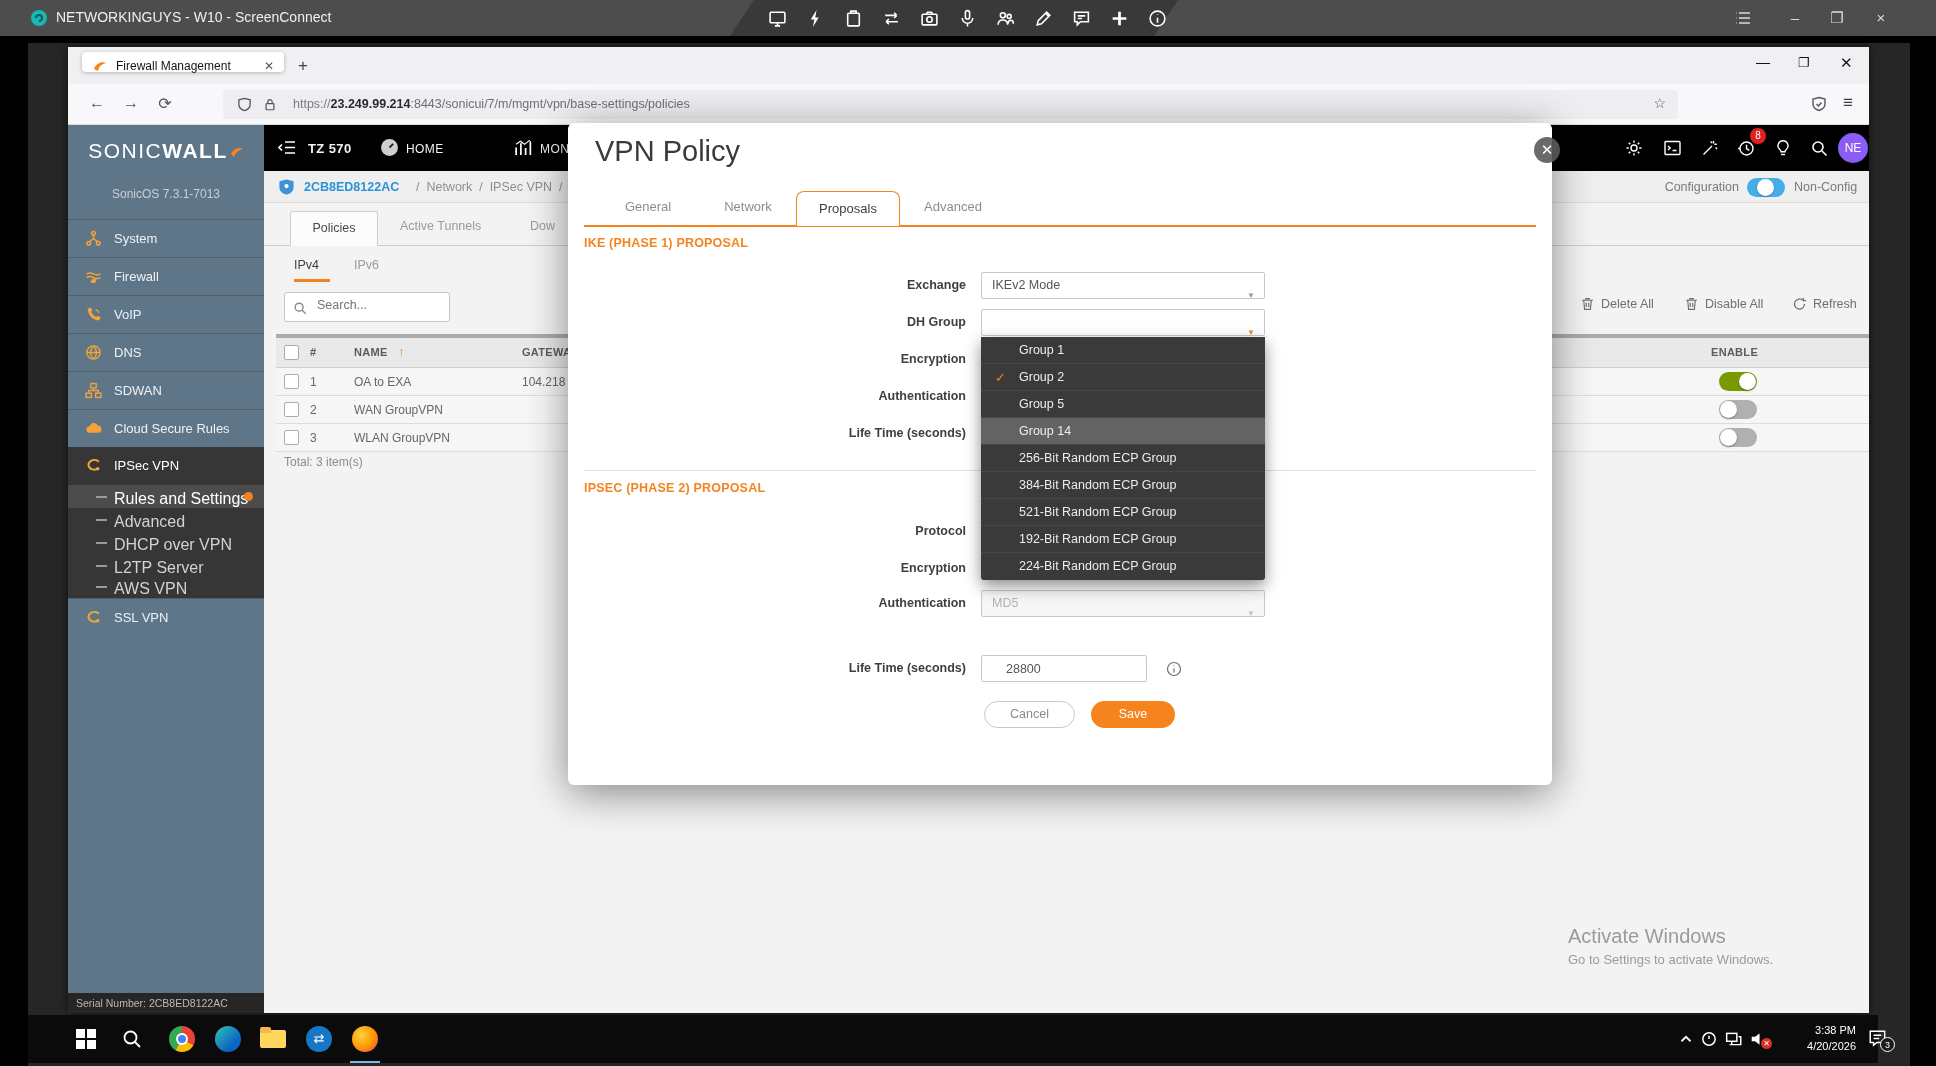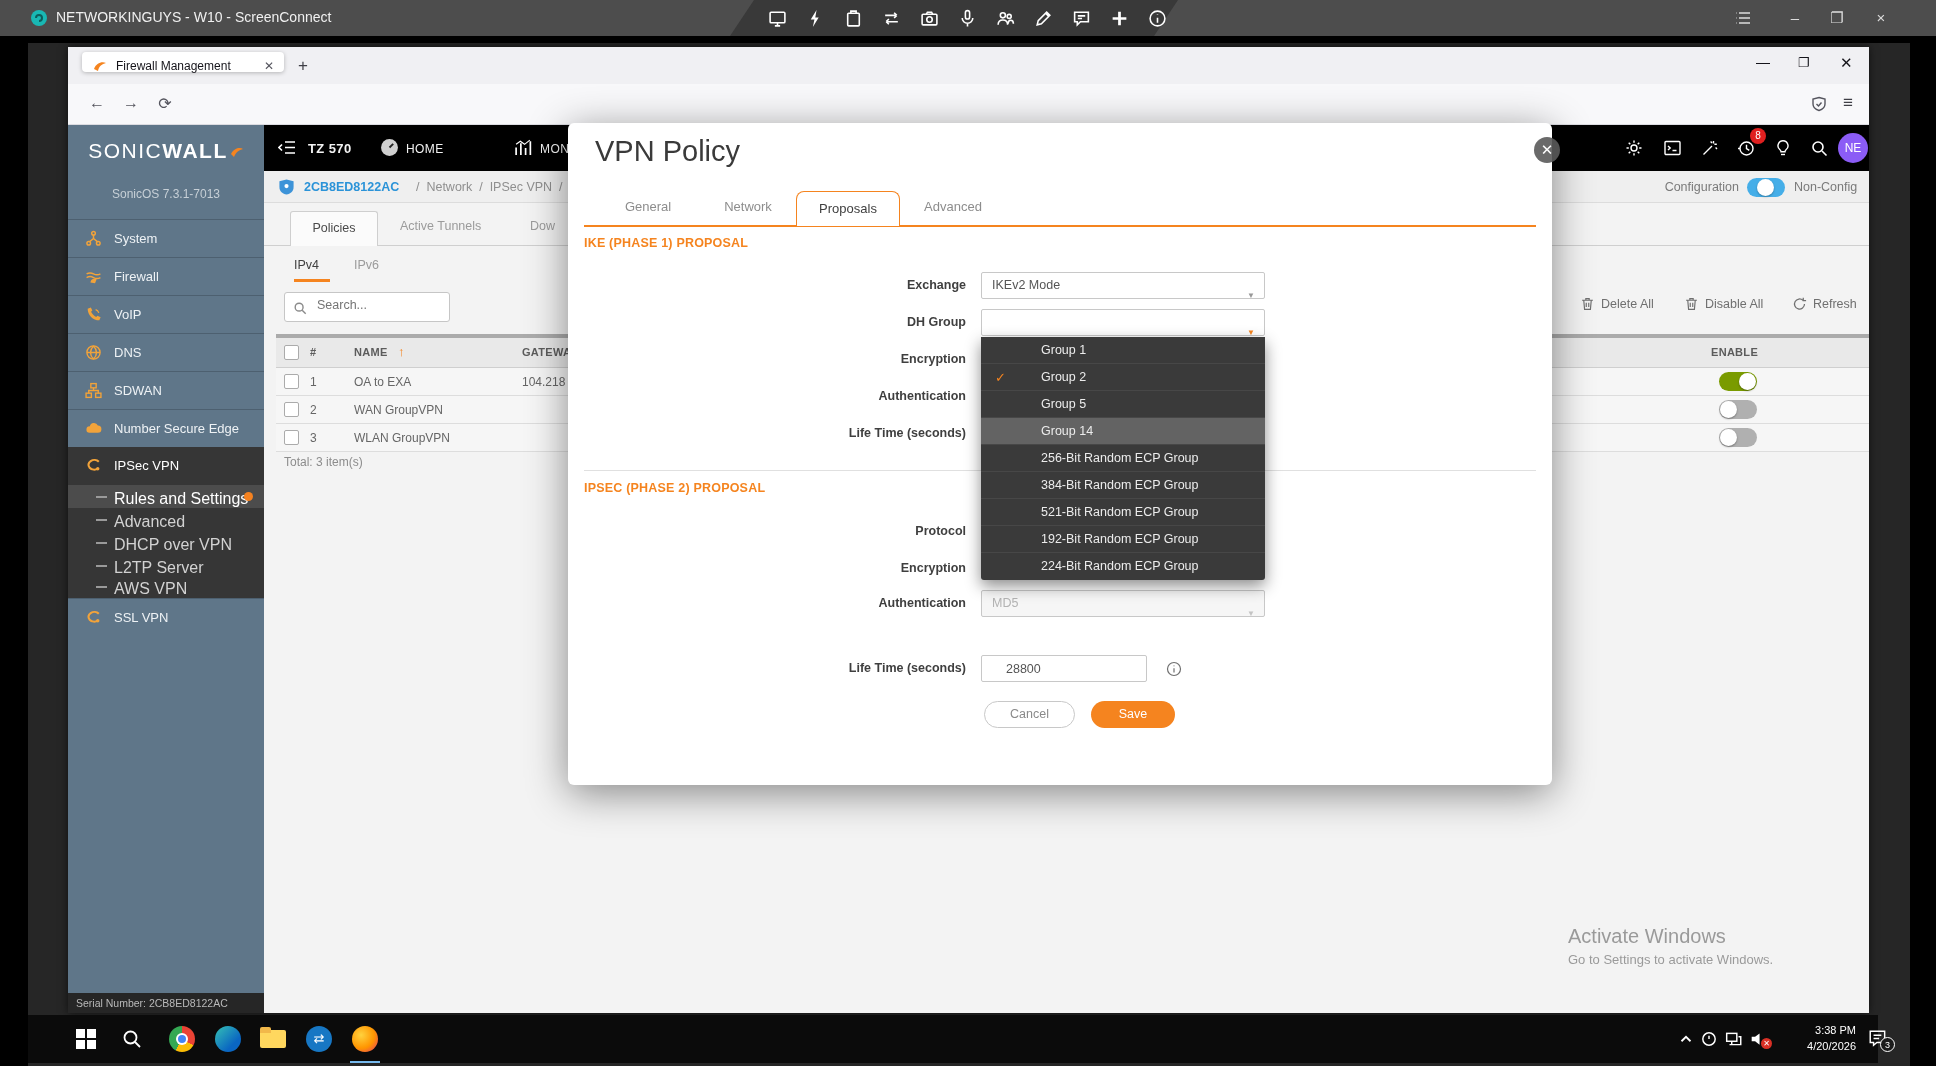--- a/index.html
+++ b/index.html
@@ -103,21 +103,21 @@
   .dtabactive{left:228px;top:68px;width:104px;height:35px;background:#fff;border:1px solid #f5841f;border-bottom:none;border-radius:8px 8px 0 0;
       text-align:center;line-height:33px;font-size:13px;color:#3f3f3f;z-index:2;}
   .dunderline{left:16px;right:16px;top:102px;height:2px;background:#f5841f;z-index:1;}
   .sechead{font-size:12.5px;font-weight:700;color:#f5841f;letter-spacing:.2px;}
   .frow{left:0;right:0;height:28px;}
   .flabel{position:absolute;left:0;width:398px;text-align:right;font-size:12.5px;font-weight:700;color:#3f3f3f;top:6px;}
   .fctrl{position:absolute;left:413px;width:284px;height:27px;border:1px solid #c8c8c8;border-radius:2px;background:#fff;font-size:12.5px;color:#555;line-height:25px;padding-left:10px;}
   .chev{position:absolute;right:9px;top:10px;font-size:8px;color:#999;}
   .chevor{color:#f5841f;}
   .ddpanel{left:413px;top:214px;width:284px;background:#3a3a3a;border-radius:0 0 3px 3px;box-shadow:0 6px 16px rgba(0,0,0,.45);z-index:20;}
-  .ddopt{position:relative;height:27px;line-height:27px;padding-left:60px;font-size:12.5px;color:#ececec;border-bottom:1px solid #474747;}
+  .ddopt{position:relative;height:27px;line-height:27px;padding-left:38px;font-size:12.5px;color:#ececec;border-bottom:1px solid #474747;}
   .ddopt:last-child{border-bottom:none;}
   .ddhl{background:#636363;}
   .ddcheck{position:absolute;left:14px;top:0;color:#f5841f;font-size:13px;}
   .divline{left:16px;right:16px;top:347px;height:1px;background:#e0e0e0;}
   .fctrl.disabled{background:#f6f6f6;color:#b3b3b3;}
   .pillbtn{height:27px;border-radius:14px;text-align:center;line-height:25px;font-size:12.5px;}
   .cancelbtn{left:416px;top:578px;width:91px;background:#fff;border:1px solid #c8c8c8;color:#8a8a8a;}
   .savebtn{left:523px;top:578px;width:84px;background:#f5841f;color:#fff;line-height:27px;}
 
   .watermark1{left:1568px;top:925px;font-size:20px;color:#9a9a9a;z-index:60;}
@@ -204,20 +204,31 @@
 
         <div class="abs" style="left:1688px;top:7px;color:#15141a;font-size:14px">—</div>
         <div class="abs" style="left:1730px;top:8px;color:#15141a;font-size:13px">❐</div>
         <div class="abs" style="left:1772px;top:7px;color:#15141a;font-size:15px">✕</div>
       </div>
 
       <div class="abs ffnav">
         <div class="abs navglyph" style="left:18px">←</div>
         <div class="abs navglyph" style="left:52px">→</div>
         <div class="abs navglyph" style="left:86px">⟳</div>
+        <div class="abs urlbar">
+          <svg class="abs" style="left:14px;top:7px" width="15" height="15" viewBox="0 0 16 16" fill="none" stroke="#55555e" stroke-width="1.4">
+              <path d="M8 1.5 14 3v5c0 4-2.5 5.5-6 6.5C4.5 13.5 2 12 2 8V3z"></path>
+            </svg>
+          <svg class="abs" style="left:40px;top:7px" width="14" height="15" viewBox="0 0 16 16" fill="none" stroke="#55555e" stroke-width="1.4">
+              <rect x="3.5" y="7" width="9" height="7" rx="1"></rect>
+              <path d="M5.5 7V5a2.5 2.5 0 0 1 5 0v2"></path>
+            </svg>
+          <div class="abs urltext"><span>https://</span><b>23.249.99.214</b><span class="rest">:8443/sonicui/7/m/mgmt/vpn/base-settings/policies</span></div>
+          <div class="abs" style="right:12px;top:5px;font-size:14px;color:#55555e">☆</div>
+        </div>
         <svg class="abs" style="left:1743px;top:12px" width="16" height="16" viewBox="0 0 16 16" fill="none" stroke="#55555e" stroke-width="1.4">
             <path d="M8 1.5 14 3v5c0 4-2.5 5.5-6 6.5C4.5 13.5 2 12 2 8V3z"></path>
             <path d="M5.5 8l2 2 3-3.5"></path>
           </svg>
         <div class="abs" style="left:1775px;top:9px;font-size:17px;color:#3f3f46">≡</div>
       </div>
 
       <div class="abs app">
 
         <div class="abs swside">
@@ -262,21 +273,21 @@
                 <rect x="1" y="10.5" width="5" height="4"></rect>
                 <rect x="10" y="10.5" width="5" height="4"></rect>
                 <path d="M8 5.5V8M8 8H3.5v2.5M8 8h4.5v2.5"></path>
               </svg>
             <span class="mlabel">SDWAN</span>
           </div>
           <div class="abs mitem" style="top:284px">
             <svg class="mic" viewBox="0 0 16 16">
                 <path d="M4.2 12a3 3 0 0 1 .3-6 4 4 0 0 1 7.6-.8A2.9 2.9 0 0 1 12 12z" fill="#f2a33a"></path>
               </svg>
-            <span class="mlabel">Number Secure Edge</span>
+            <span class="mlabel">Cloud Secure Rules</span>
           </div>
 
           <div class="abs darksec"></div>
           <div class="abs mitem" style="top:322px;border-top:none">
             <svg class="mic" viewBox="0 0 16 16" fill="none" stroke="#f2a33a" stroke-width="2">
                 <path d="M13 4.5A5.5 4.5 0 1 0 12 11"></path>
                 <circle cx="12" cy="11" r="1.6" fill="#f2a33a" stroke="none"></circle>
               </svg>
             <span class="mlabel" style="color:#fff">IPSec VPN</span>
           </div>

